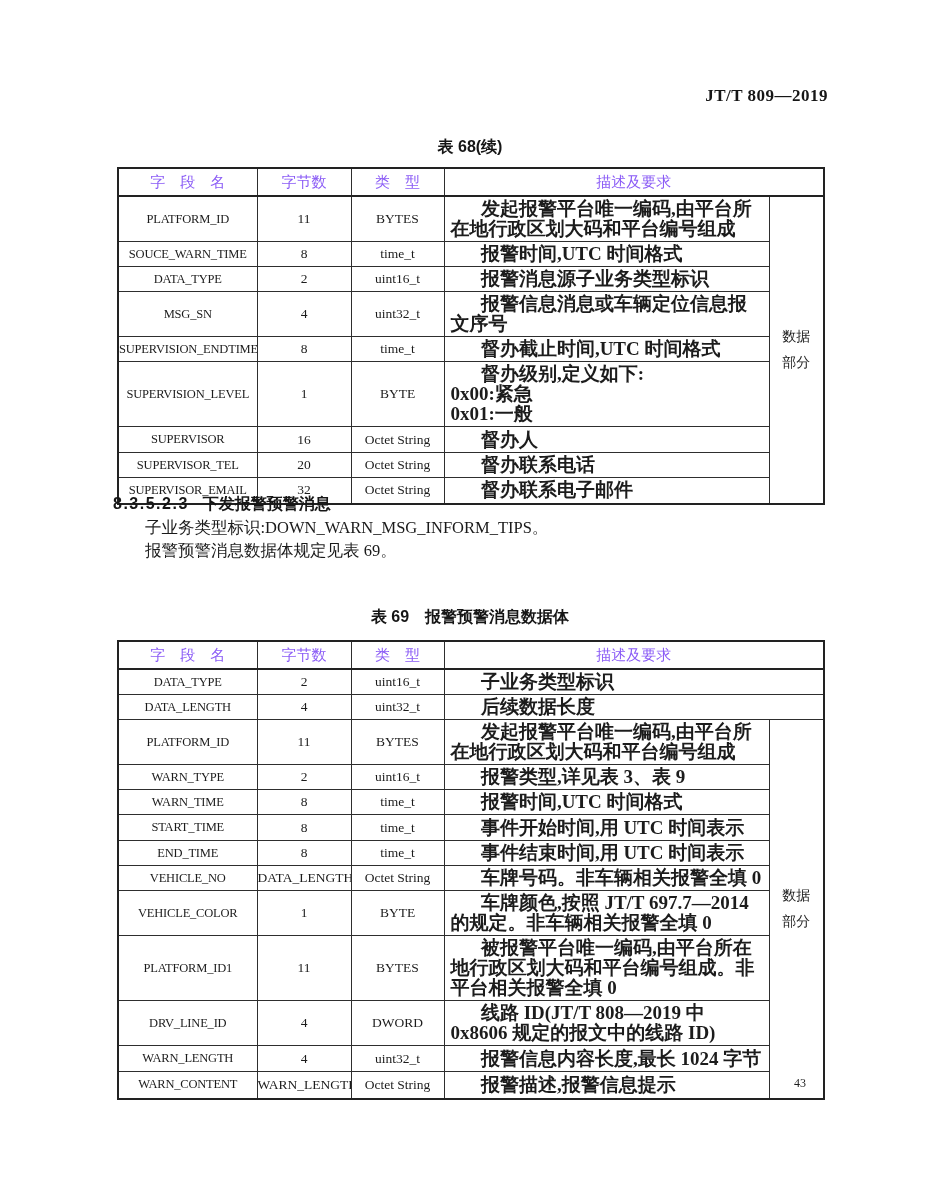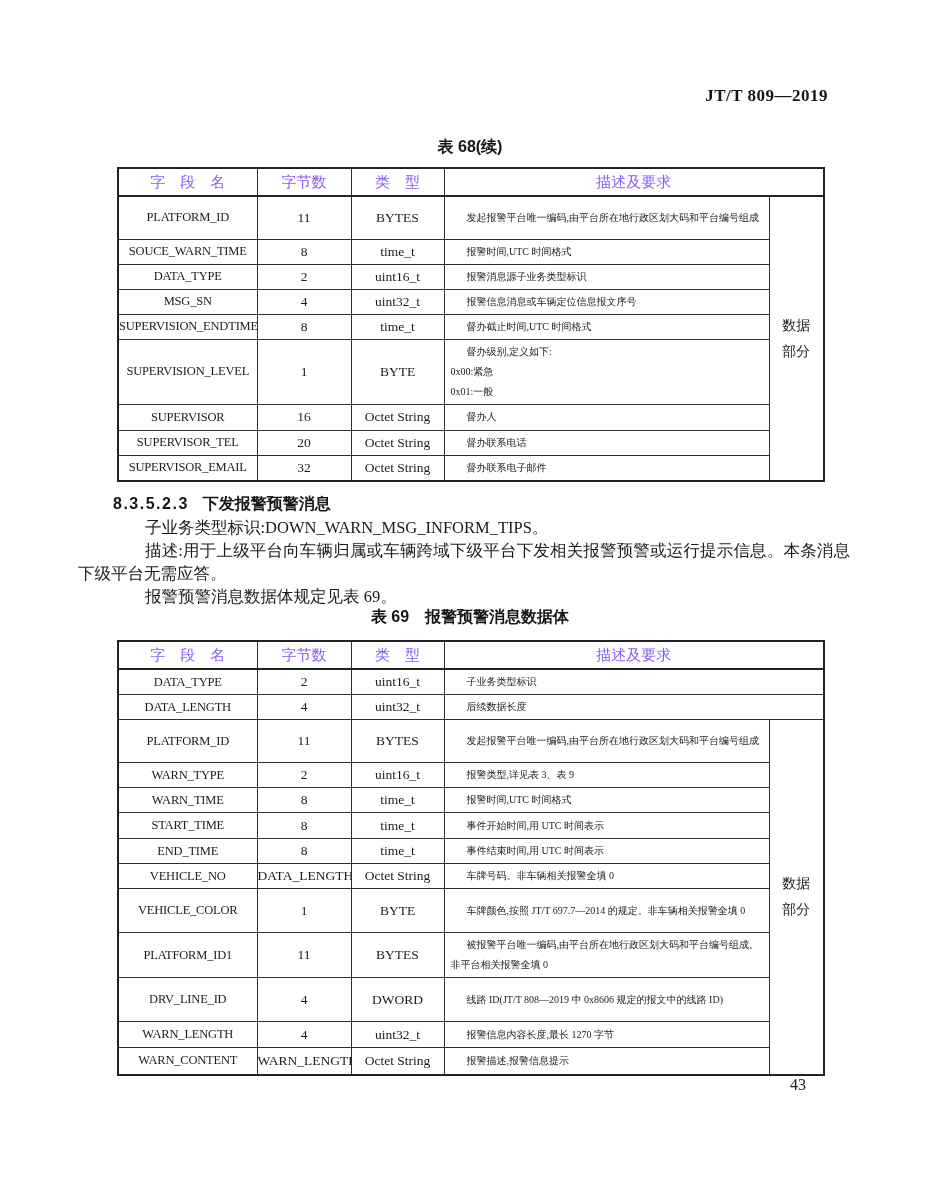--- a/index.html
+++ b/index.html
@@ -46,45 +46,46 @@
     font-weight:normal; font-size:15px; color:#8b5cf6;
     text-align:center; height:28px;
   }
   td.field {
     font-size:12.5px; letter-spacing:-0.2px; text-align:center;
     font-family:"Liberation Serif", serif;
   }
   td.bytes { font-size:13.5px; text-align:center; }
   td.typ   { font-size:13.5px; text-align:center; }
   td.desc  {
-    font-size:10px; line-height:20px;
+    font-size:19px; line-height:20px;
     padding:2px 6px 2px 6px;
     text-indent:1.6em;
     white-space:pre-line;
     text-align:left;
+    font-weight:bold;
   }
   td.side {
     font-size:14px; text-align:center;
     line-height:26px; white-space:pre-line;
   }
   .section {
     position:absolute; left:78px; top:492px; width:772px;
     font-size:16.5px; line-height:23px; color:#1a1a1a;
     text-align:justify;
   }
   .sec-heading {
     font-family:"Liberation Sans", sans-serif;
     font-weight:bold; font-size:16px; color:#161616;
     margin-left:35px; margin-bottom:1px;
   }
   .sec-heading .no { letter-spacing:1.5px; margin-right:14px; }
   .para { text-indent:67px; }
   .page-number {
     position:absolute; top:1076px; right:134px;
-    font-size:16px; color:#1c1c1c;
+    font-size:12px; color:#1c1c1c;
   }
 </style>
 </head>
 <body>
 
 <div class="page">
 
   <div class="doc-code">JT/T 809—2019</div>
 
   <div class="tbl-caption cap68">表 68(续)</div>
@@ -165,21 +166,20 @@
         <td class="desc">督办联系电子邮件</td>
       </tr>
     </tbody>
   </table>
 
   <div class="section">
     <div class="sec-heading">
       <span class="no">8.3.5.2.3</span><span>下发报警预警消息</span>
     </div>
     <div class="para">子业务类型标识:DOWN_WARN_MSG_INFORM_TIPS。</div>
-    <div class="para">描述:用于上级平台向车辆归属或车辆跨域下级平台下发相关报警预警或运行提示信息。本条消息下级平台无需应答。</div>
     <div class="para">报警预警消息数据体规定见表 69。</div>
   </div>
 
   <div class="tbl-caption cap69">表 69　报警预警消息数据体</div>
 
   <table class="spec t69">
     <colgroup>
       <col style="width:139px">
         <col style="width:94px">
         <col style="width:93px">
@@ -260,21 +260,21 @@
       <tr style="height:44px">
         <td class="field">DRV_LINE_ID</td>
         <td class="bytes">4</td>
         <td class="typ">DWORD</td>
         <td class="desc">线路 ID(JT/T 808—2019 中 0x8606 规定的报文中的线路 ID)</td>
       </tr>
       <tr style="height:26px">
         <td class="field">WARN_LENGTH</td>
         <td class="bytes">4</td>
         <td class="typ">uint32_t</td>
-        <td class="desc">报警信息内容长度,最长 1270 字节</td>
+        <td class="desc">报警信息内容长度,最长 1024 字节</td>
       </tr>
       <tr style="height:27px">
         <td class="field">WARN_CONTENT</td>
         <td class="bytes">WARN_LENGTH</td>
         <td class="typ">Octet String</td>
         <td class="desc">报警描述,报警信息提示</td>
       </tr>
     </tbody>
   </table>
 

